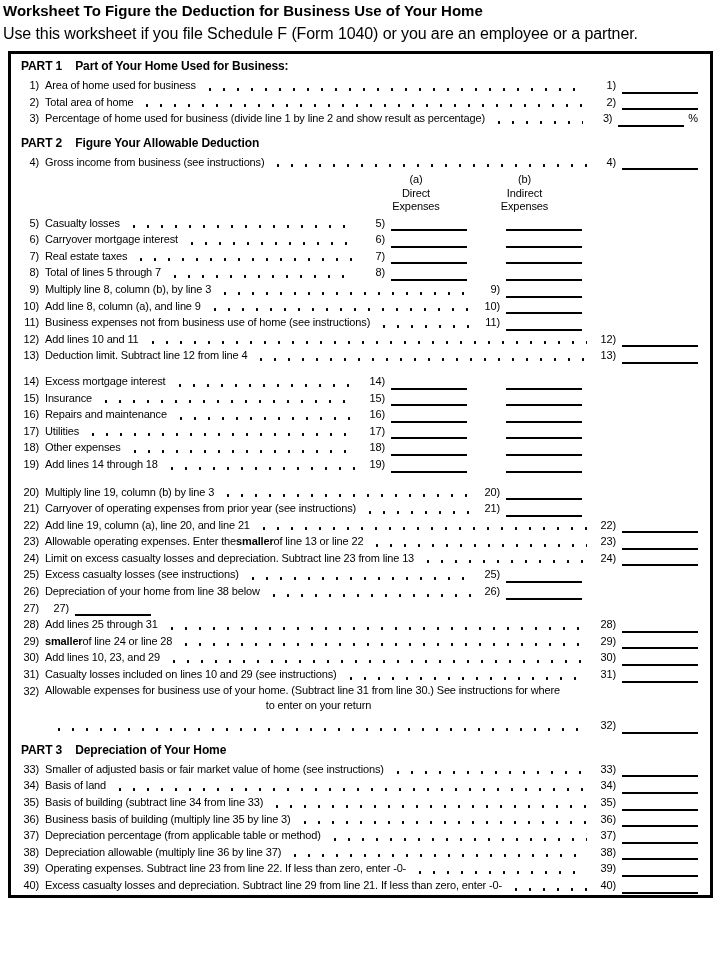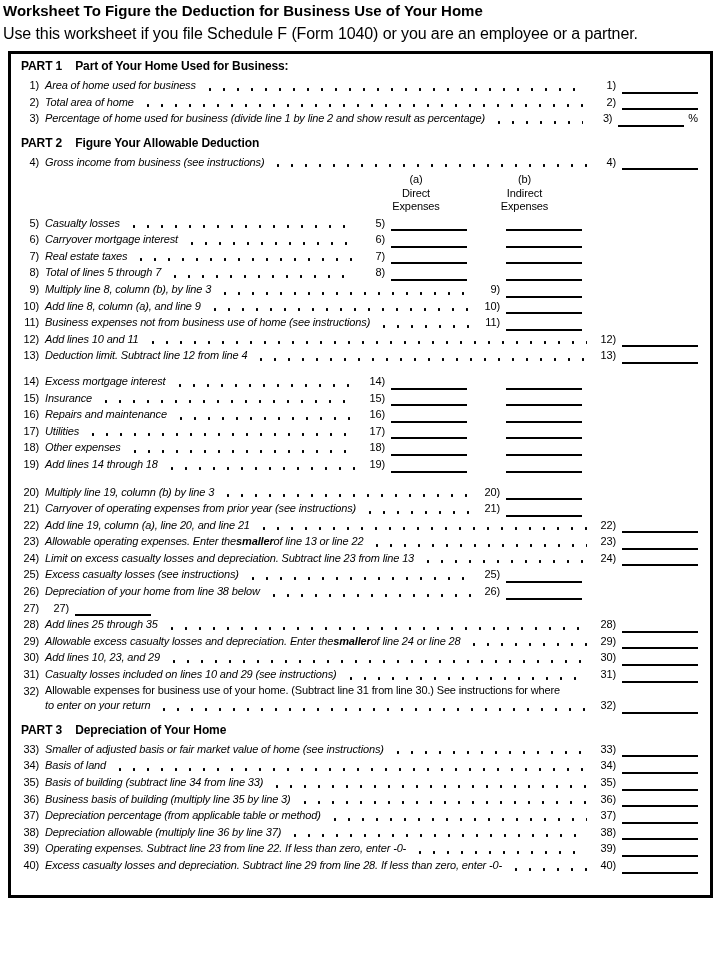--- a/index.html
+++ b/index.html
@@ -23,21 +23,21 @@
     padding:4px 12px 0 10px;
     overflow:hidden;
   }
   .row{
     display:flex;align-items:flex-end;
     font-size:11px;line-height:16.6px;letter-spacing:-0.15px;
     white-space:nowrap;
   }
   .num{flex:0 0 18px;text-align:right;margin-right:6px;}
   .labelwrap{flex:1 1 auto;min-width:0;display:flex;align-items:flex-end;}
-  .label{white-space:nowrap;font-style:italic;}
+  .label{white-space:nowrap;}
   .bd{font-weight:bold;text-align:center;}
   .leader{
     flex:1 1 20px;min-width:4px;align-self:stretch;
     margin:0 5px 0 7px;
     background-image:radial-gradient(circle,#000 1.1px,transparent 1.35px);
     background-size:14px 3px;
     background-repeat:repeat-x;
     background-position:0 calc(100% - 3px);
   }
   .ref{flex:0 0 24px;text-align:right;margin-right:6px;}
@@ -59,21 +59,21 @@
   }
   .colheads .fill{flex:1 1 auto;}
   .ch{text-align:center;white-space:pre-line;}
   .ch.a{flex:0 0 102px;}
   .ch.b{flex:0 0 115px;}
   .colheads .endpad{flex:0 0 116px;}
   .vgap{width:100%;}
   .row2 .num{align-self:flex-start;}
   .row2 .labelwrap{display:block;}
   .lline{white-space:nowrap;line-height:15.6px;}
-  .lline2{display:flex;align-items:center;line-height:15.6px;}
+  .lline2{display:flex;align-items:center;line-height:15.6px;flex-direction:column;}
 </style>
 </head>
 <body>
 
 <div>
   <div class="page-title">Worksheet To Figure the Deduction for Business Use of Your Home</div>
   <div class="page-subtitle">Use this worksheet if you file Schedule F (Form 1040) or you are an employee or a partner.</div>
   <div class="box" id="worksheet-box">
       <div class="part-row first">
         <span class="part-label">PART 1</span>
@@ -367,30 +367,29 @@
       </div>
       <div class="row">
         <span class="num">27)</span>
         <span class="ref">27)</span>
         <span class="blank"></span>
         <span class="endpad"></span>
       </div>
       <div class="row">
         <span class="num">28)</span>
         <span class="labelwrap">
-          <span class="label">Add lines 25 through 35</span>
+          <span class="label">Add lines 25 through 31</span>
           <span class="leader"></span>
         </span>
         <span class="ref">28)</span>
         <span class="blank"></span>
       </div>
       <div class="row">
         <span class="num">29)</span>
         <span class="labelwrap">
-          <span class="label">Allowable excess casualty losses and depreciation. Enter the </span>
           <span class="label bd">smaller</span>
           <span class="label"> of line 24 or line 28</span>
           <span class="leader"></span>
         </span>
         <span class="ref">29)</span>
         <span class="blank"></span>
       </div>
       <div class="row">
         <span class="num">30)</span>
         <span class="labelwrap">
@@ -484,20 +483,20 @@
         <span class="labelwrap">
           <span class="label">Operating expenses. Subtract line 23 from line 22. If less than zero, enter -0-</span>
           <span class="leader"></span>
         </span>
         <span class="ref">39)</span>
         <span class="blank"></span>
       </div>
       <div class="row">
         <span class="num">40)</span>
         <span class="labelwrap">
-          <span class="label">Excess casualty losses and depreciation. Subtract line 29 from line 28. If less than zero, enter -0-</span>
+          <span class="label">Excess casualty losses and depreciation. Subtract line 29 from line 21. If less than zero, enter -0-</span>
           <span class="leader"></span>
         </span>
         <span class="ref">40)</span>
         <span class="blank"></span>
       </div>
     </div>
 </div>
 
 </body></html>

